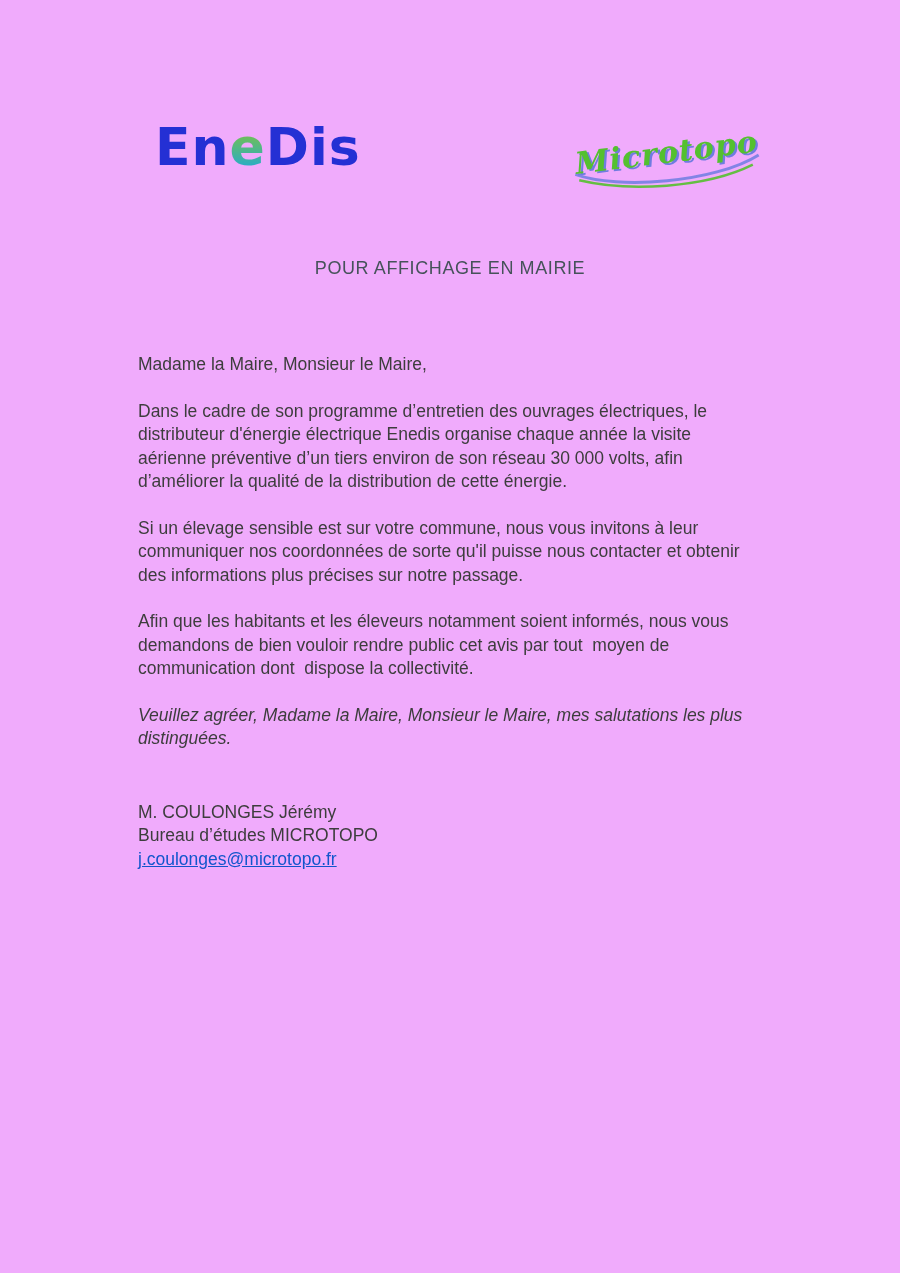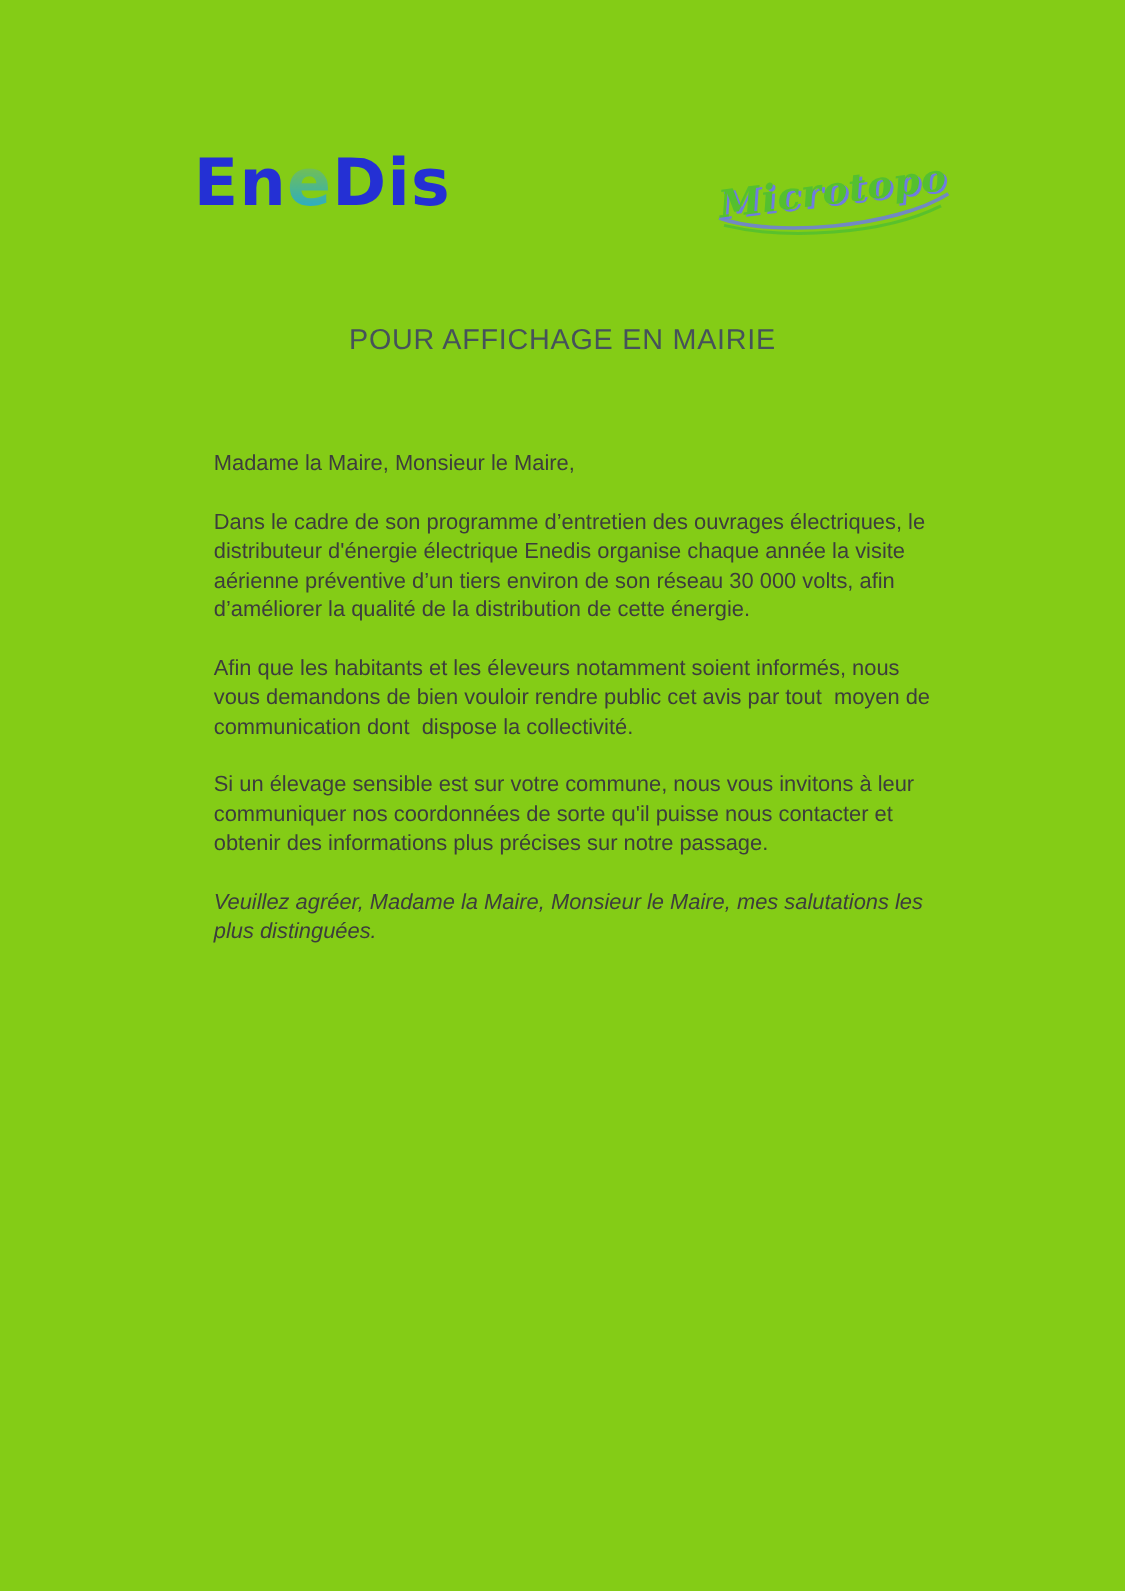--- a/index.html
+++ b/index.html
@@ -10,21 +10,21 @@
     --micro_green: #54c02f;
     --micro_blue: #6f7ce0;
     --title_gray: #46525a;
     --body_gray: #3d3d3d;
     --link_blue: #1155cc;
   }
   html, body { background: #ffffff; }
   body { font-family: "Liberation Sans", sans-serif; }
   .page {
     width: 900px; height: 1273px; margin: 0 auto;
-    background: #84cc16; position: relative; overflow: hidden;
+    background: #f0abfc; position: relative; overflow: hidden;
   }
   .logo-header {
     display: flex; justify-content: space-between; align-items: flex-start;
     padding: 118px 135px 0 155px;
   }
   .enedis-logo {
     font-family: "DejaVu Sans", sans-serif;
     font-weight: 800; font-size: 52px; line-height: 58px;
     letter-spacing: 1px; color: var(--enedis_blue);
     white-space: nowrap;
@@ -41,26 +41,26 @@
   .micro-text {
     font-family: "DejaVu Serif", serif; font-style: italic; font-weight: bold;
     font-size: 31px; text-anchor: middle; letter-spacing: 1px;
   }
   .micro-text-shadow { fill: var(--micro_blue); }
   .micro-text-main { fill: var(--micro_green); }
   .micro-swoosh { fill: none; stroke: var(--micro_blue); stroke-width: 3; opacity: 0.85; }
   .micro-swoosh2 { fill: none; stroke: var(--micro_green); stroke-width: 2.5; opacity: 0.9; }
   .page-title {
     margin-top: 66px; text-align: center;
-    font-size: 23px; font-weight: 400; letter-spacing: 0.6px;
+    font-size: 18px; font-weight: 400; letter-spacing: 0.6px;
     color: var(--title_gray);
   }
   .letter-body {
     margin-top: 74px; padding: 0 140px 0 138px;
-    font-size: 17.5px; line-height: 23.5px; color: var(--body_gray); margin-left: 33px;
+    font-size: 17.5px; line-height: 23.5px; color: var(--body_gray);
   }
   .letter-body p { margin: 0 0 23px; white-space: pre-wrap; }
   .intervention { padding-left: 34px; }
   .closing { margin-top: 46px; font-style: italic; }
   .signature { margin-top: 50px; line-height: 23.5px; }
   a.email { color: var(--link_blue); text-decoration: underline; cursor: pointer; }
 </style>
 </head>
 <body>
 
@@ -83,21 +83,28 @@
 
   <h1 class="page-title">POUR AFFICHAGE EN MAIRIE</h1>
 
   <main class="letter-body">
     <p class="salutation">Madame la Maire, Monsieur le Maire,</p>
 
     <p>Dans le cadre de son programme d’entretien des ouvrages électriques, le distributeur d'énergie électrique Enedis organise chaque année la visite aérienne préventive d’un tiers environ de son réseau 30 000 volts, afin d’améliorer la qualité de la distribution de cette énergie.</p>
 
 
 
+    <p>Si un élevage sensible est sur votre commune, nous vous invitons à leur communiquer nos coordonnées de sorte qu'il puisse nous contacter et obtenir des informations plus précises sur notre passage.</p>
+
     <p>Afin que les habitants et les éleveurs notamment soient informés, nous vous demandons de bien vouloir rendre public cet avis par tout  moyen de communication dont  dispose la collectivité.</p>
-
-    <p>Si un élevage sensible est sur votre commune, nous vous invitons à leur communiquer nos coordonnées de sorte qu'il puisse nous contacter et obtenir des informations plus précises sur notre passage.</p>
 
     <p class="closing">Veuillez agréer, Madame la Maire, Monsieur le Maire, mes salutations les plus distinguées.</p>
 
+    <div class="signature">
+      <div>M. COULONGES Jérémy</div>
+      <div>Bureau d’études MICROTOPO</div>
+      <div>
+        <a href="#" class="email">j.coulonges@microtopo.fr</a>
+      </div>
+    </div>
   </main>
 
 </div>
 
 </body></html>

